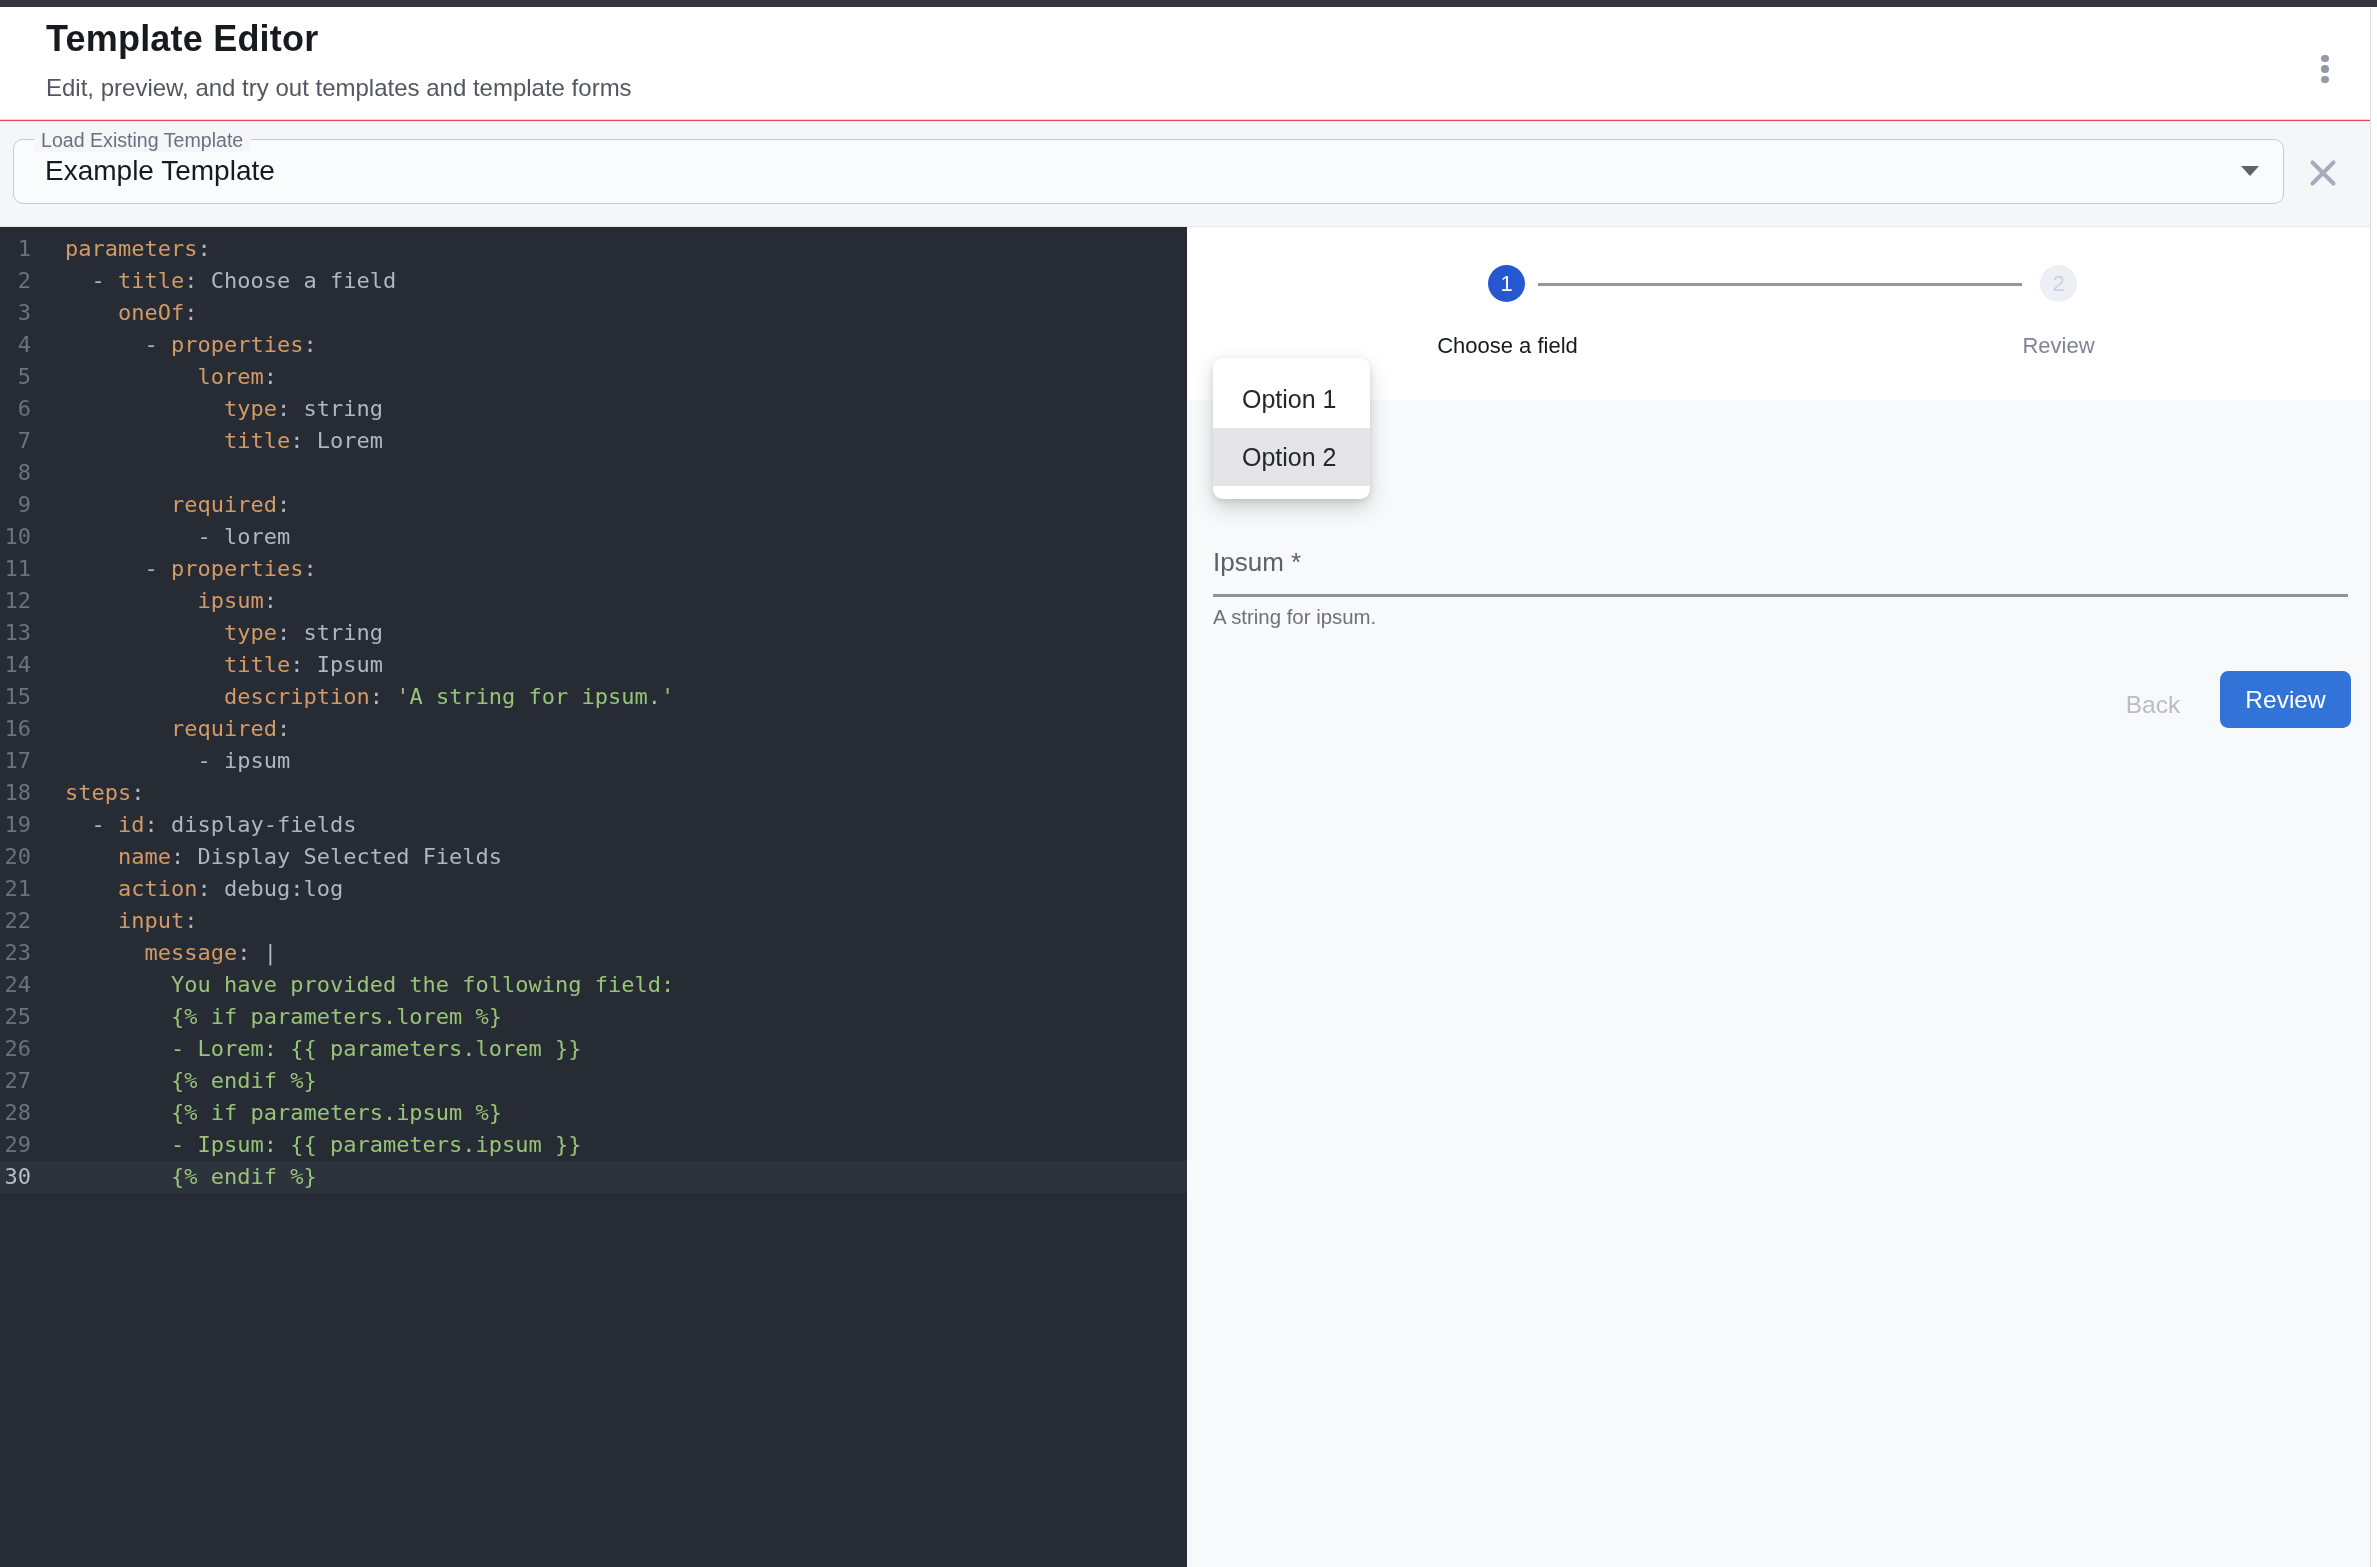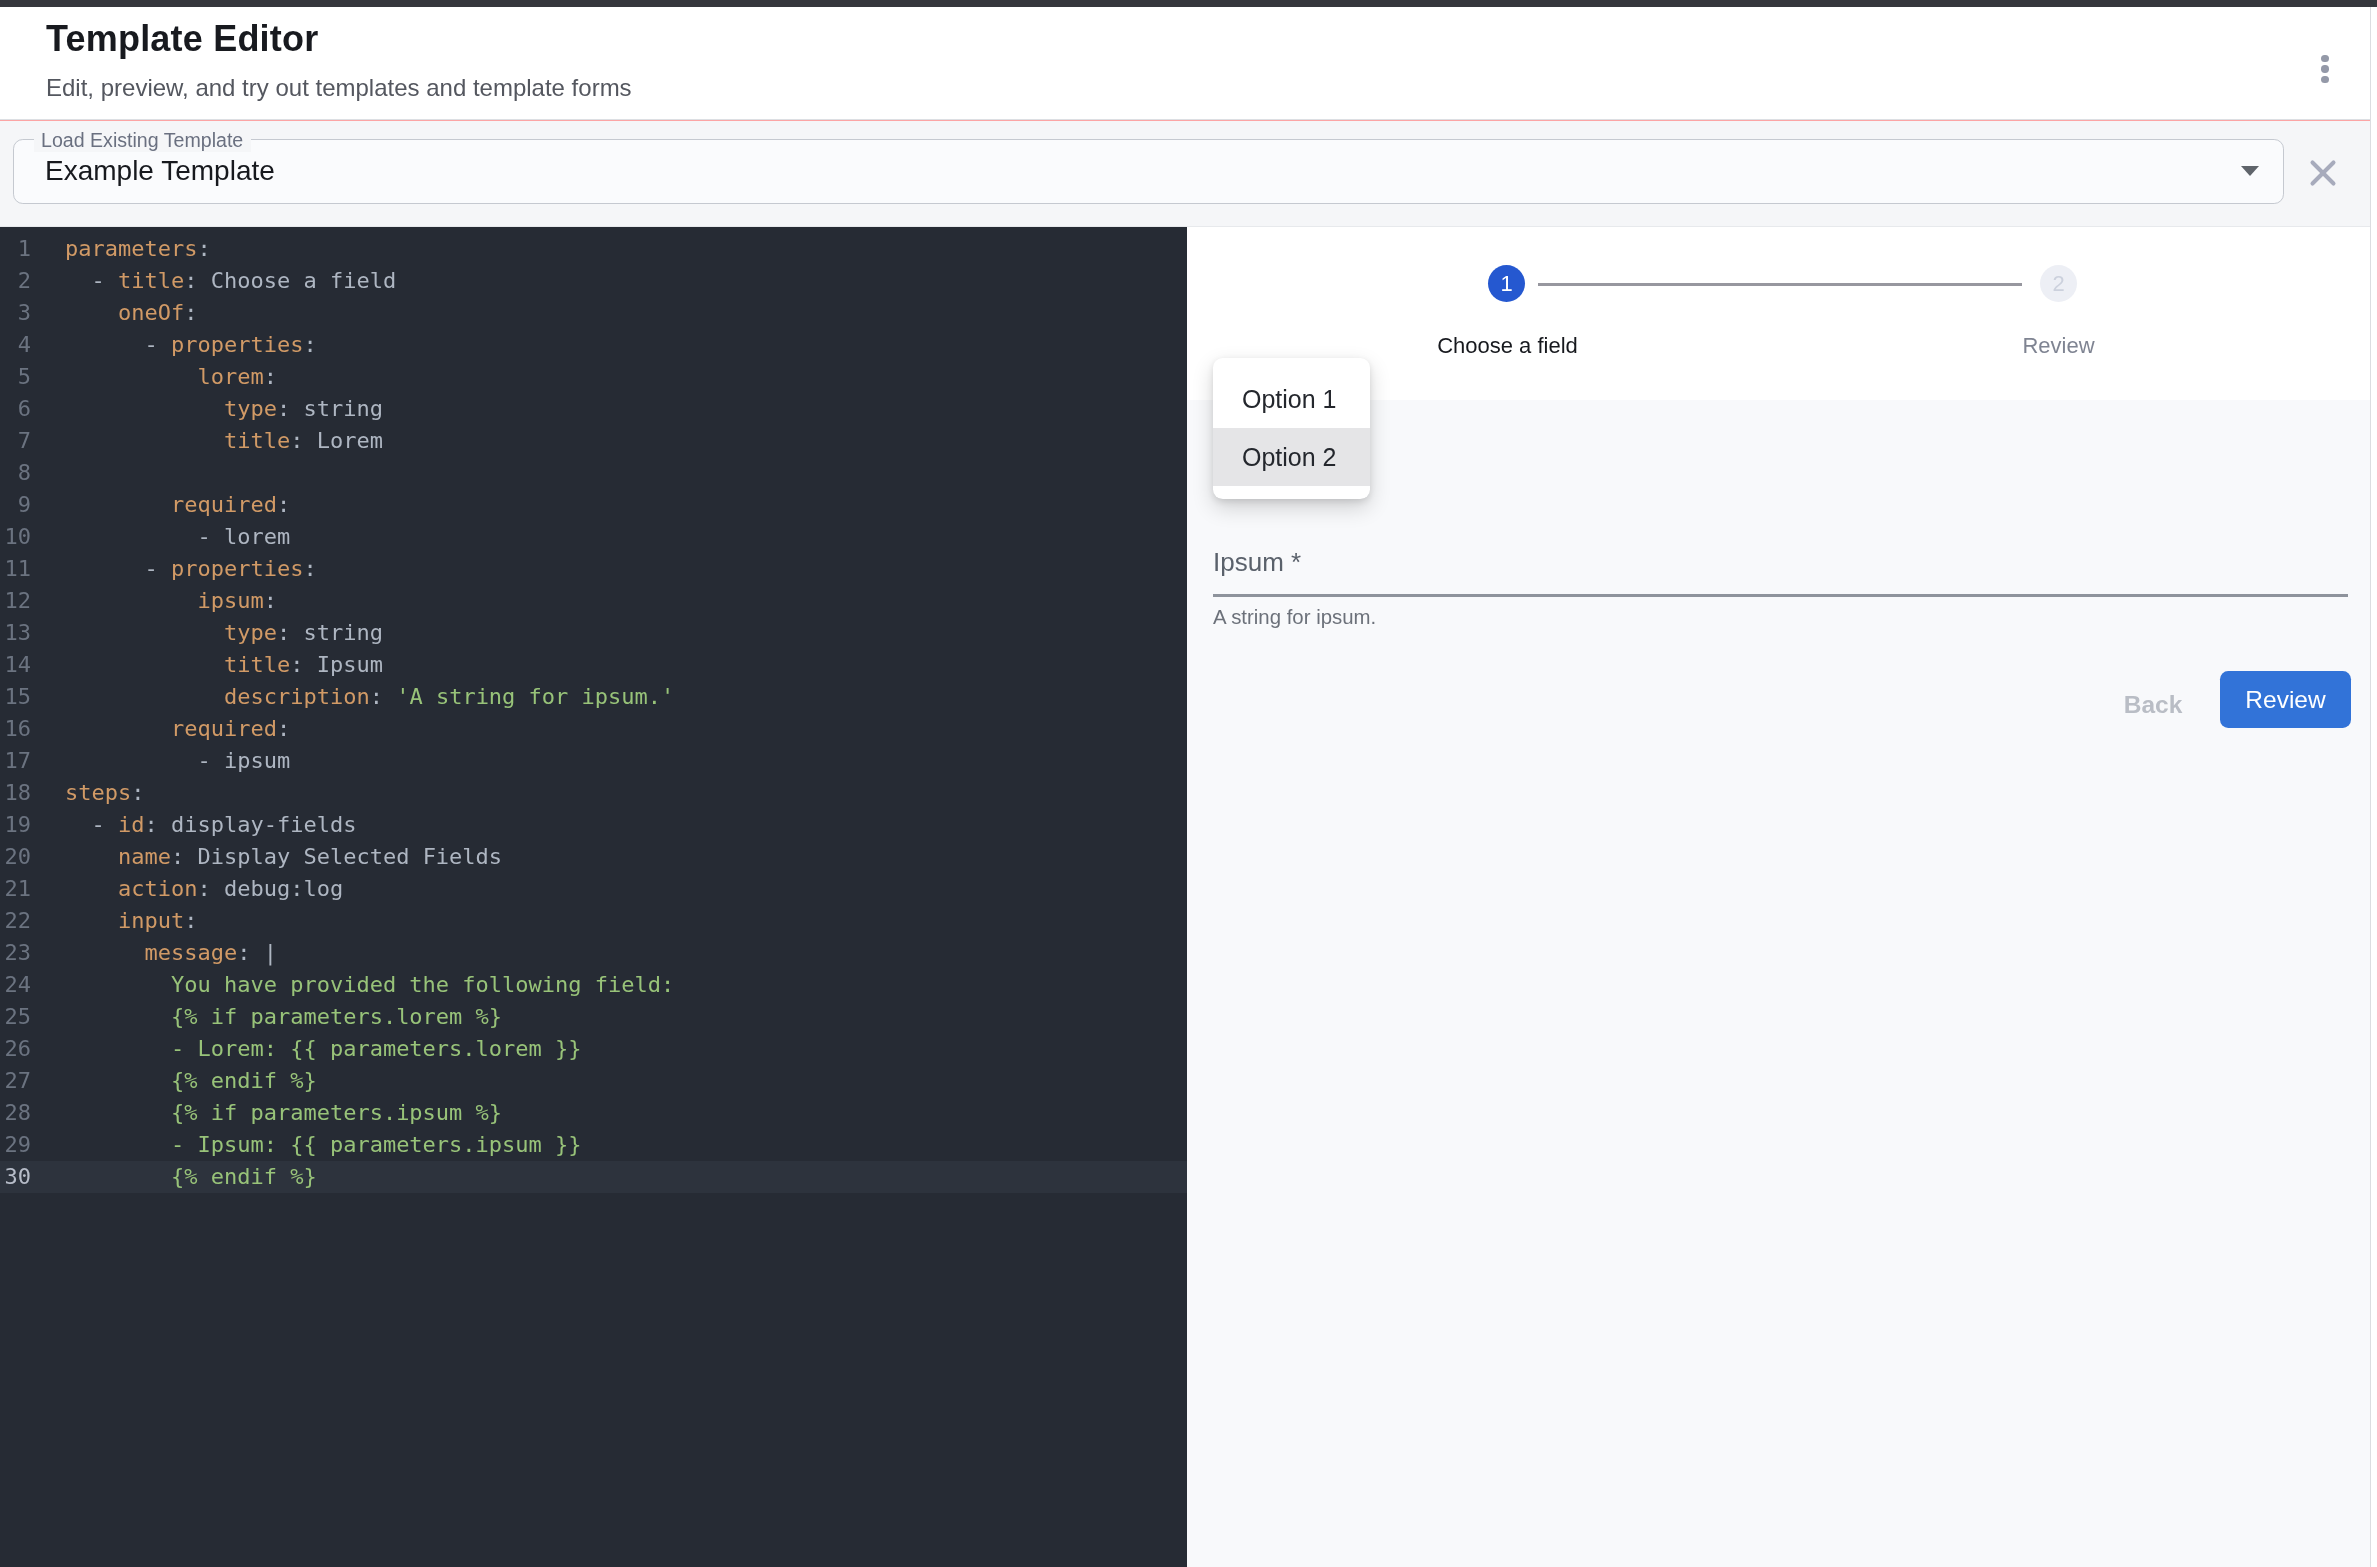--- a/index.html
+++ b/index.html
@@ -1,17 +1,17 @@
 <!DOCTYPE html>
 <html style="font-size:13px"><head>
 <meta charset="utf-8">
 <style>
   * { margin:0; padding:0; box-sizing:border-box; }
   html,body { width:2377px; height:1567px; font-family:"Liberation Sans", sans-serif; background:#ffffff; }
-  #root { position:relative; width:2377px; height:1567px; overflow:hidden; background:#fca5a5; }
+  #root { position:relative; width:2377px; height:1567px; overflow:hidden; background:#ef4444; }
 
   .top-strip { position:absolute; left:0; top:0; width:2377px; height:6.5px; background:#35373c; }
 
   
   .header { position:absolute; left:0; top:6.5px; width:2377px; height:113px; background:#ffffff; border-bottom:1.6px solid #dcdfe3; }
   .header h1 { position:absolute; left:46px; top:11.4px; font-size:36px; font-weight:700; color:#181a1f; letter-spacing:0.2px; }
   .header .subtitle { position:absolute; left:46px; top:67px; font-size:24px; font-weight:400; color:#54575f; }
   .kebab { position:absolute; left:2307px; top:38px; width:36px; height:49px; cursor:pointer; display:flex; flex-direction:column; align-items:center; justify-content:center; gap:3.3px; }
   .kebab i { width:7.4px; height:7.4px; border-radius:50%; background:#9499a8; }
 
@@ -57,21 +57,21 @@
   .menu .item.selected { background:#e5e5e7; }
 
   
   .field { position:absolute; left:26px; top:320px; width:1135px; height:47px; cursor:text; }
   .field .flabel { font-size:26px; color:#5a616b; }
   .field-underline { position:absolute; left:26px; top:367px; width:1135px; height:2.5px; background:#8e939c; }
   .helper { position:absolute; left:26px; top:379px; font-size:20.4px; color:#6c717a; }
 
   
   .back-btn { position:absolute; left:909px; top:459px; width:114px; height:37px; text-align:center; line-height:37px;
-              font-size:24.5px; font-weight:700; color:#b9bdc5; cursor:pointer; }
+              font-size:24.5px; font-weight:400; color:#b9bdc5; cursor:pointer; }
   .review-btn { position:absolute; left:1033px; top:444px; width:131px; height:57px; background:#3273d8; border:none;
                 border-radius:8.2px; color:#ffffff; font-size:24.5px; font-weight:500; font-family:"Liberation Sans", sans-serif;
                 cursor:pointer; text-align:center; line-height:57px; }
 
   .right-edge { position:absolute; left:2370px; top:6.5px; width:7.4px; height:1560px; background:#ffffff; border-left:1.6px solid #dbdde1; }
 </style>
 </head>
 <body>
 
 <div id="root">

